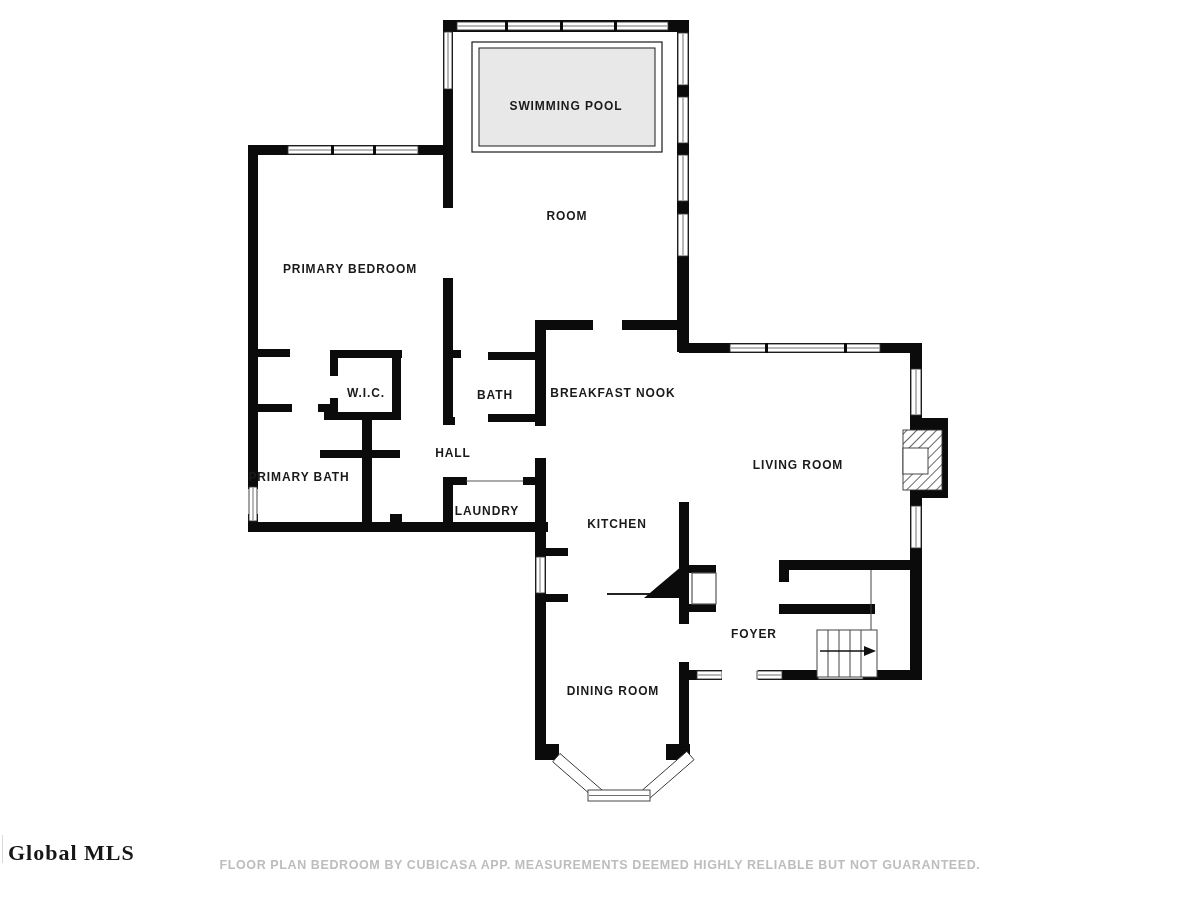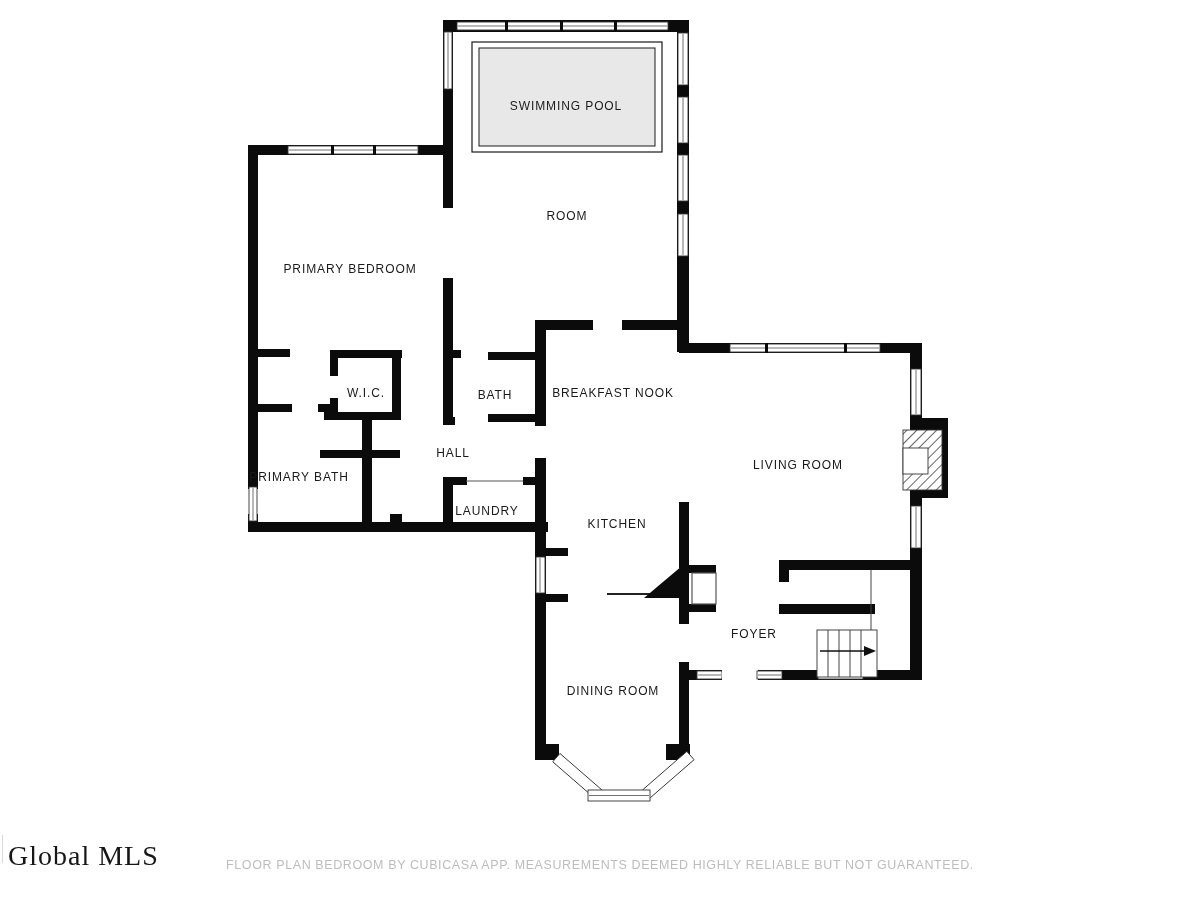--- a/index.html
+++ b/index.html
@@ -1,30 +1,30 @@
 <!DOCTYPE html>
 <html style="--wall: #0b0b0b; --pool: #e8e8e8; --label: #1a1a1a; --logo: #161616; --disc: #bdbdbd; --winstroke: #333333;"><head>
 <meta charset="utf-8">
 <style>
   html,body{margin:0;padding:0;background:#ffffff;}
   .canvas{position:relative;width:1200px;height:900px;background:#fff;overflow:hidden;
-          font-family:"Liberation Sans", sans-serif;}
+          font-family:"Liberation Sans", sans-serif;font-weight:bold;}
   svg{position:absolute;left:0;top:0;}
   .w{fill:var(--wall,#0b0b0b);}
   .win{fill:#ffffff;stroke:var(--winstroke,#333);stroke-width:0.9;}
   .wm{stroke:var(--winstroke,#333);stroke-width:0.7;}
   .tick{fill:var(--wall,#0b0b0b);}
   .thin{stroke:#555;stroke-width:1.2;fill:none;}
   .room-label{font-family:"Liberation Sans",sans-serif;font-size:12px;letter-spacing:0.9px;
               fill:var(--label,#1a1a1a);text-anchor:middle;}
   .pool-outer{fill:#ffffff;stroke:#1a1a1a;stroke-width:1.2;}
   .pool-inner{fill:var(--pool,#e8e8e8);stroke:#1a1a1a;stroke-width:1;}
   .stairline{stroke:#444;stroke-width:1;fill:none;}
   .logo{position:absolute;left:8px;top:840px;font-family:"Liberation Serif",serif;
-        font-size:28px;letter-spacing:1px;color:var(--logo,#161616);text-align:right;}
+        font-size:22px;letter-spacing:1px;color:var(--logo,#161616);text-align:right;}
   .disclaimer{position:absolute;left:0;right:0;top:858px;text-align:center;
         font-size:12.5px;letter-spacing:0.6px;color:var(--disc,#bdbdbd);}
   .edge-mark{position:absolute;left:2px;top:835px;width:1px;height:28px;background:#d9d9d9;}
 </style>
 </head>
 <body>
 
 <div class="canvas">
 
 <svg width="1200" height="900" viewBox="0 0 1200 900">

